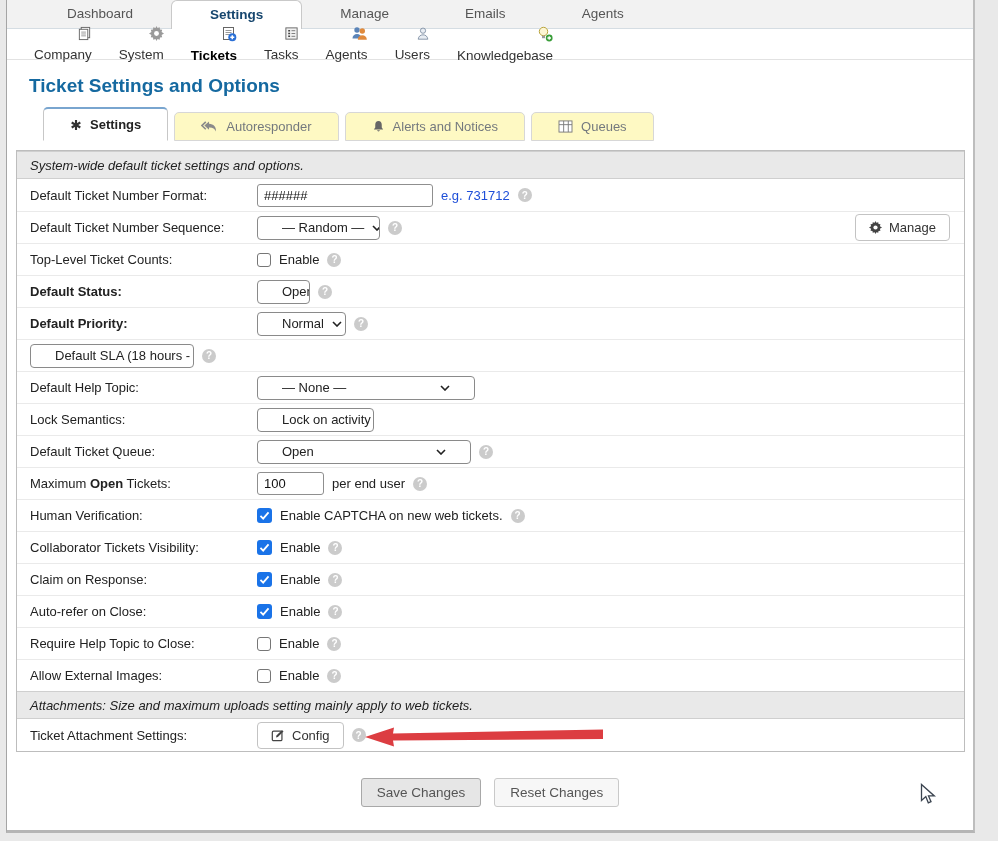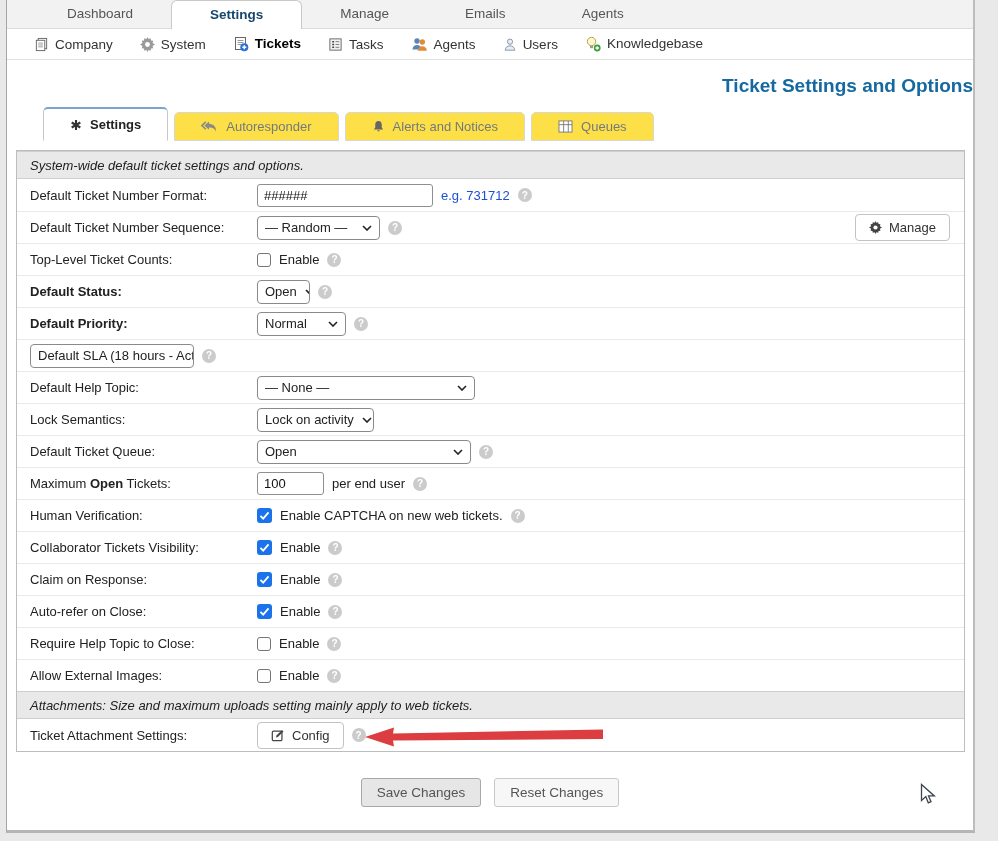--- a/index.html
+++ b/index.html
@@ -24,31 +24,31 @@
   .toptab.active {
     background: #fff; border: 1px solid #c9c9c9; border-bottom: none;
     border-radius: 6px 6px 0 0; color: #16466e; font-weight: bold;
     margin-bottom: -1px;
   }
   
   .subnav {
     height: 31px; background: #fff; border-bottom: 1px solid #e2e2e2;
     display: flex; align-items: center; gap: 27px; padding-left: 27px;
   }
-  .subitem { display: flex; align-items: flex-start; gap: 6px; color: #333; cursor: pointer; font-size: 13.5px; }
+  .subitem { display: flex; align-items: flex-end; gap: 6px; color: #333; cursor: pointer; font-size: 13.5px; flex-direction: column; }
   .subitem.active { font-weight: bold; color: #000; }
   .ic { display: inline-flex; align-items: center; }
   
   h1.page-title {
-    margin: 15px 0 10px 22px; font-size: 19px; color: #1569a0; font-weight: bold; text-align: right;
+    margin: 15px 0 10px 22px; font-size: 19px; color: #1569a0; font-weight: bold;
   }
   
   .tabstrip { margin-left: 36px; display: flex; gap: 6px; align-items: flex-end; height: 34px; }
   .tab {
-    background: #fde047; border: 1px solid #d7d7d7; border-radius: 5px 5px 0 0;
+    background: #fef9c3; border: 1px solid #d7d7d7; border-radius: 5px 5px 0 0;
     padding: 0 26px; color: #74797e; display: flex; gap: 8px; align-items: center;
     height: 29px; cursor: pointer;
   }
   .tab.active {
     background: #fff; border-color: #c7c7c7; border-top: 2px solid #79a5cf;
     border-bottom: 1px solid #fff; color: #222; font-weight: bold; height: 34px;
   }
   
   .settings-table { margin: 9px 8px 0 9px; border: 1px solid #bdbdbd; }
   .row {
@@ -65,21 +65,21 @@
   .lbl { width: 227px; flex-shrink: 0; }
   .lbl .b { font-weight: bold; }
   .ctl { display: flex; align-items: center; gap: 8px; flex: 1; }
   .txt {
     border: 1px solid #8f8f8f; border-radius: 3px; height: 23px; padding: 0 6px;
     font: inherit; color: #111; background: #fff;
   }
   .sel {
     border: 1px solid #8a8a8a; border-radius: 4px; height: 24px; background: #fff;
     display: inline-flex; align-items: center; justify-content: space-between;
-    padding: 0 7px; gap: 8px; cursor: pointer; white-space: nowrap; overflow: hidden;
+    padding: 0 24px; gap: 8px; cursor: pointer; white-space: nowrap; overflow: hidden;
   }
   .cb {
     width: 15px; height: 15px; border-radius: 3px; display: inline-flex;
     align-items: center; justify-content: center; cursor: pointer; flex-shrink: 0;
   }
   .cb.on { background: #1a73e8; }
   .cb.off { background: #fff; border: 1px solid #767676; width: 14px; height: 14px; }
   .sfx { color: #222; }
   .sfx.muted { color: #1d4ed8; }
   .help {

